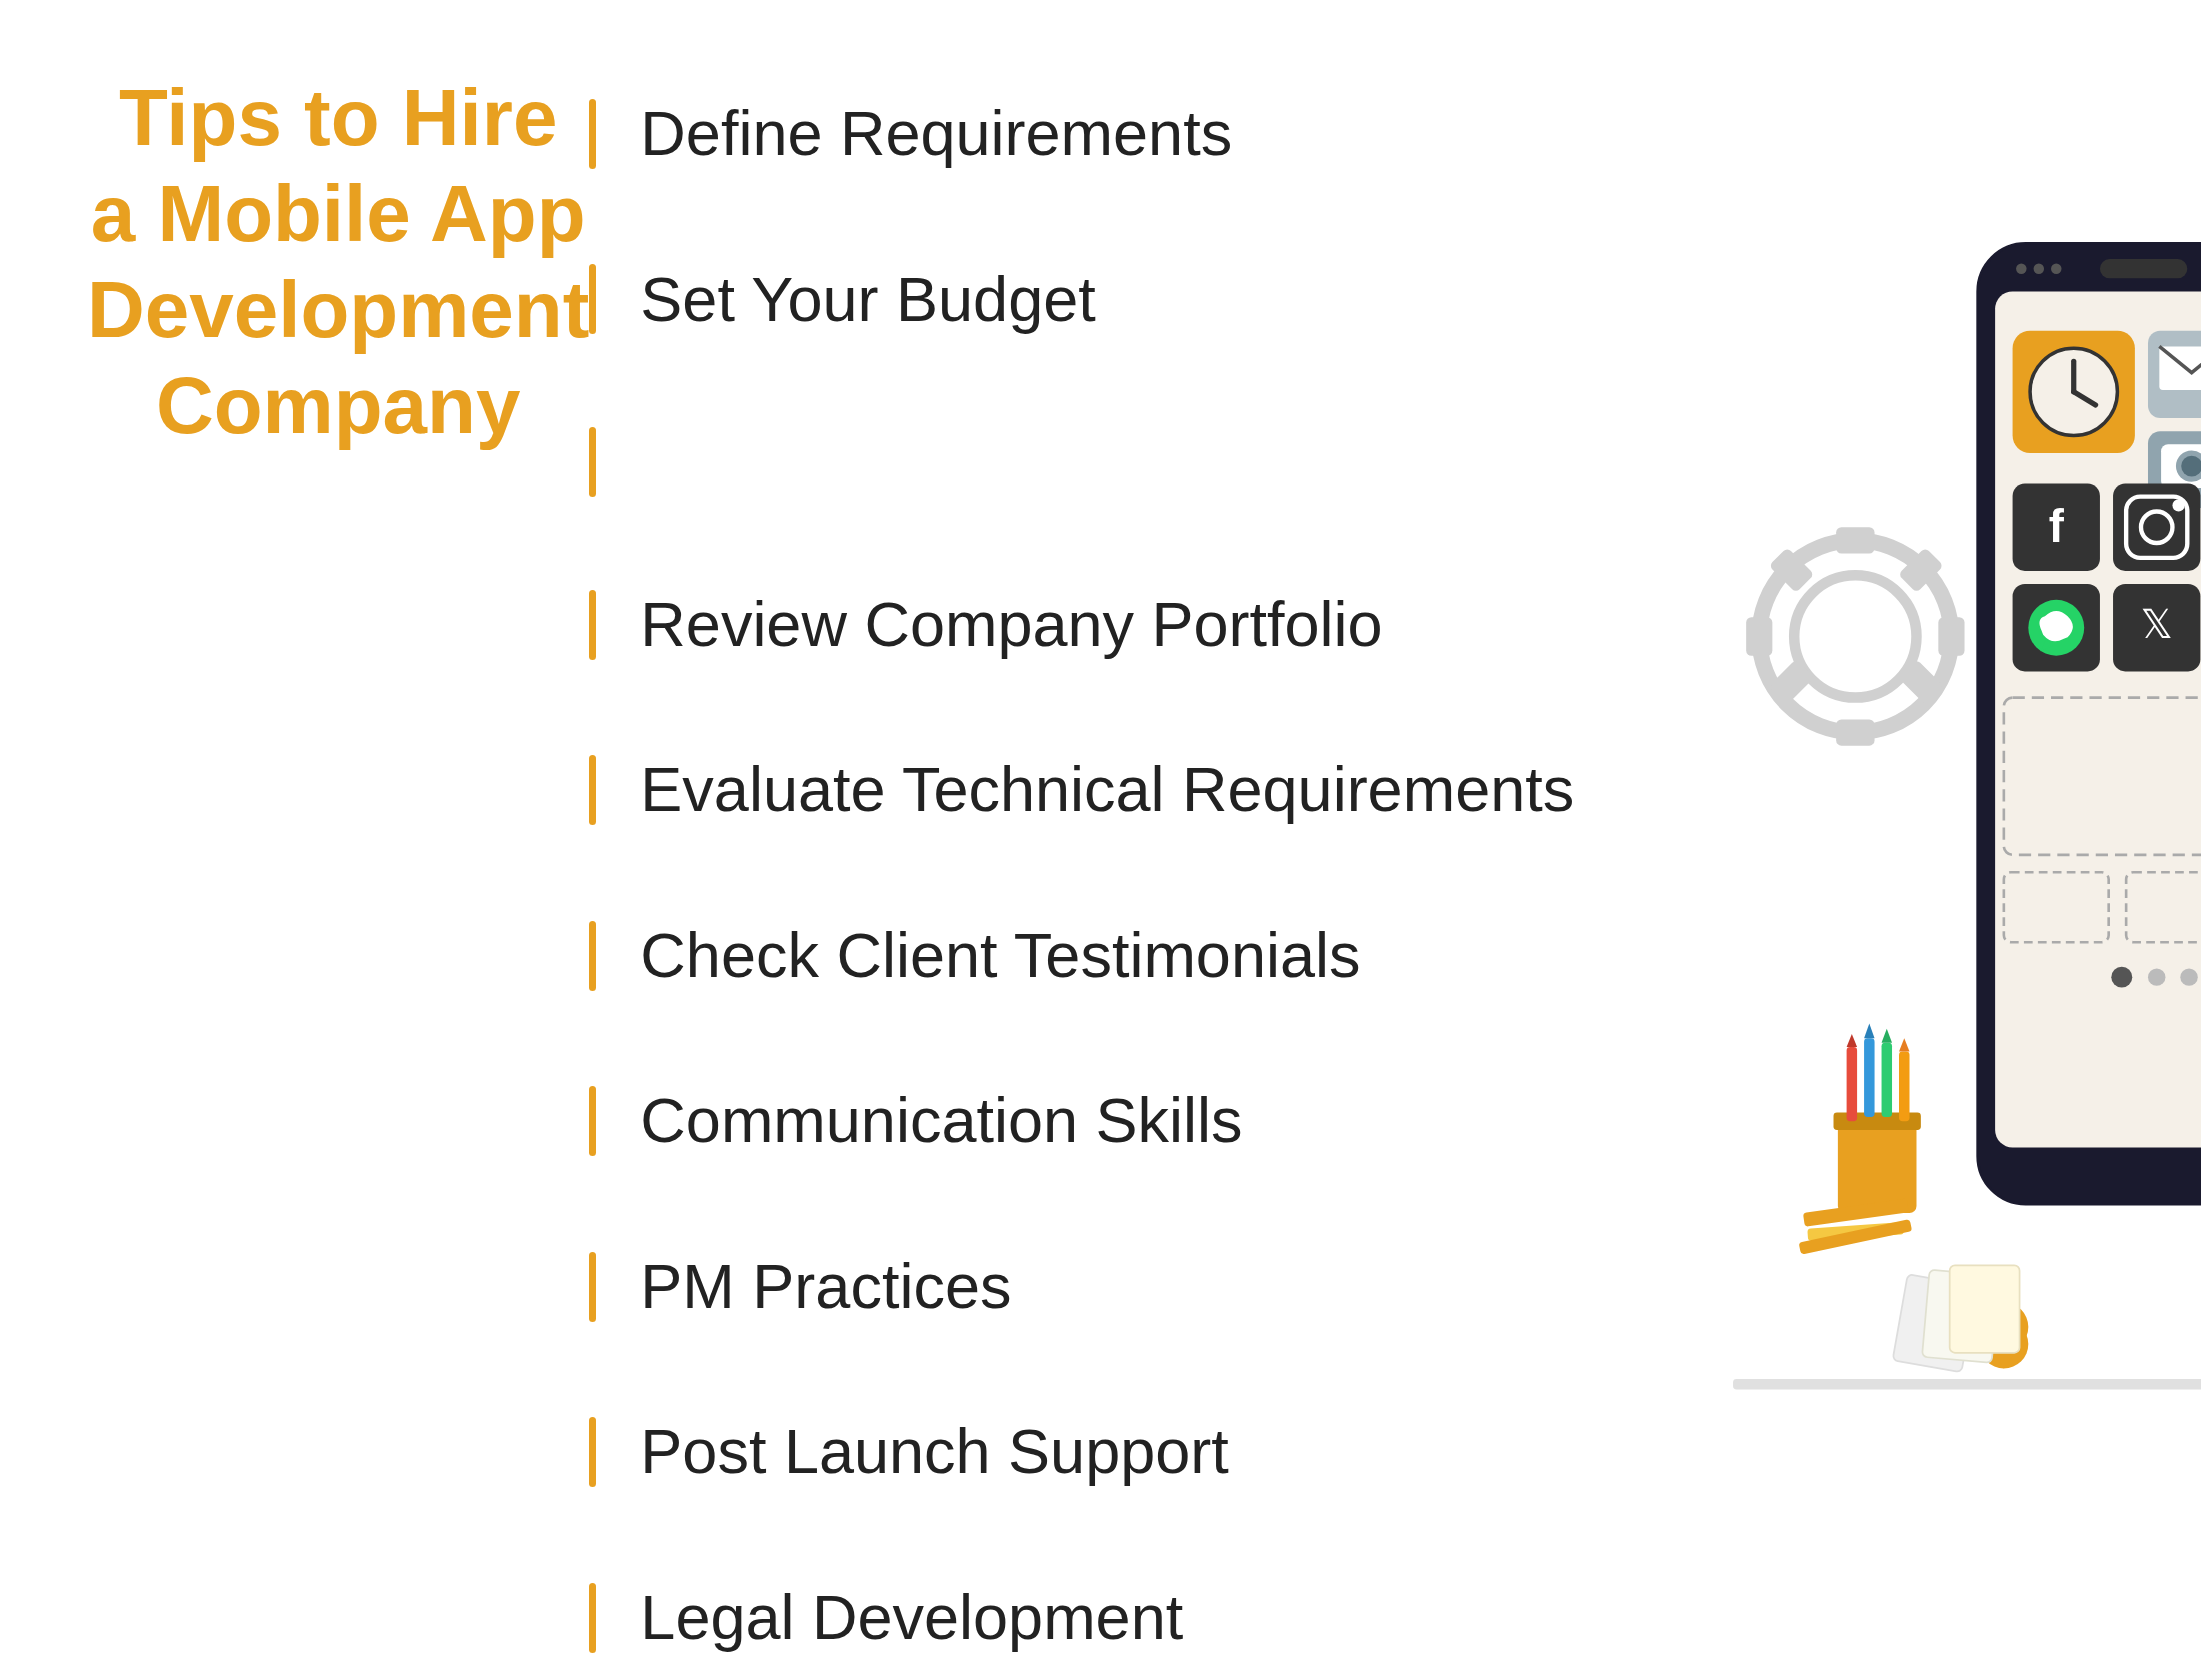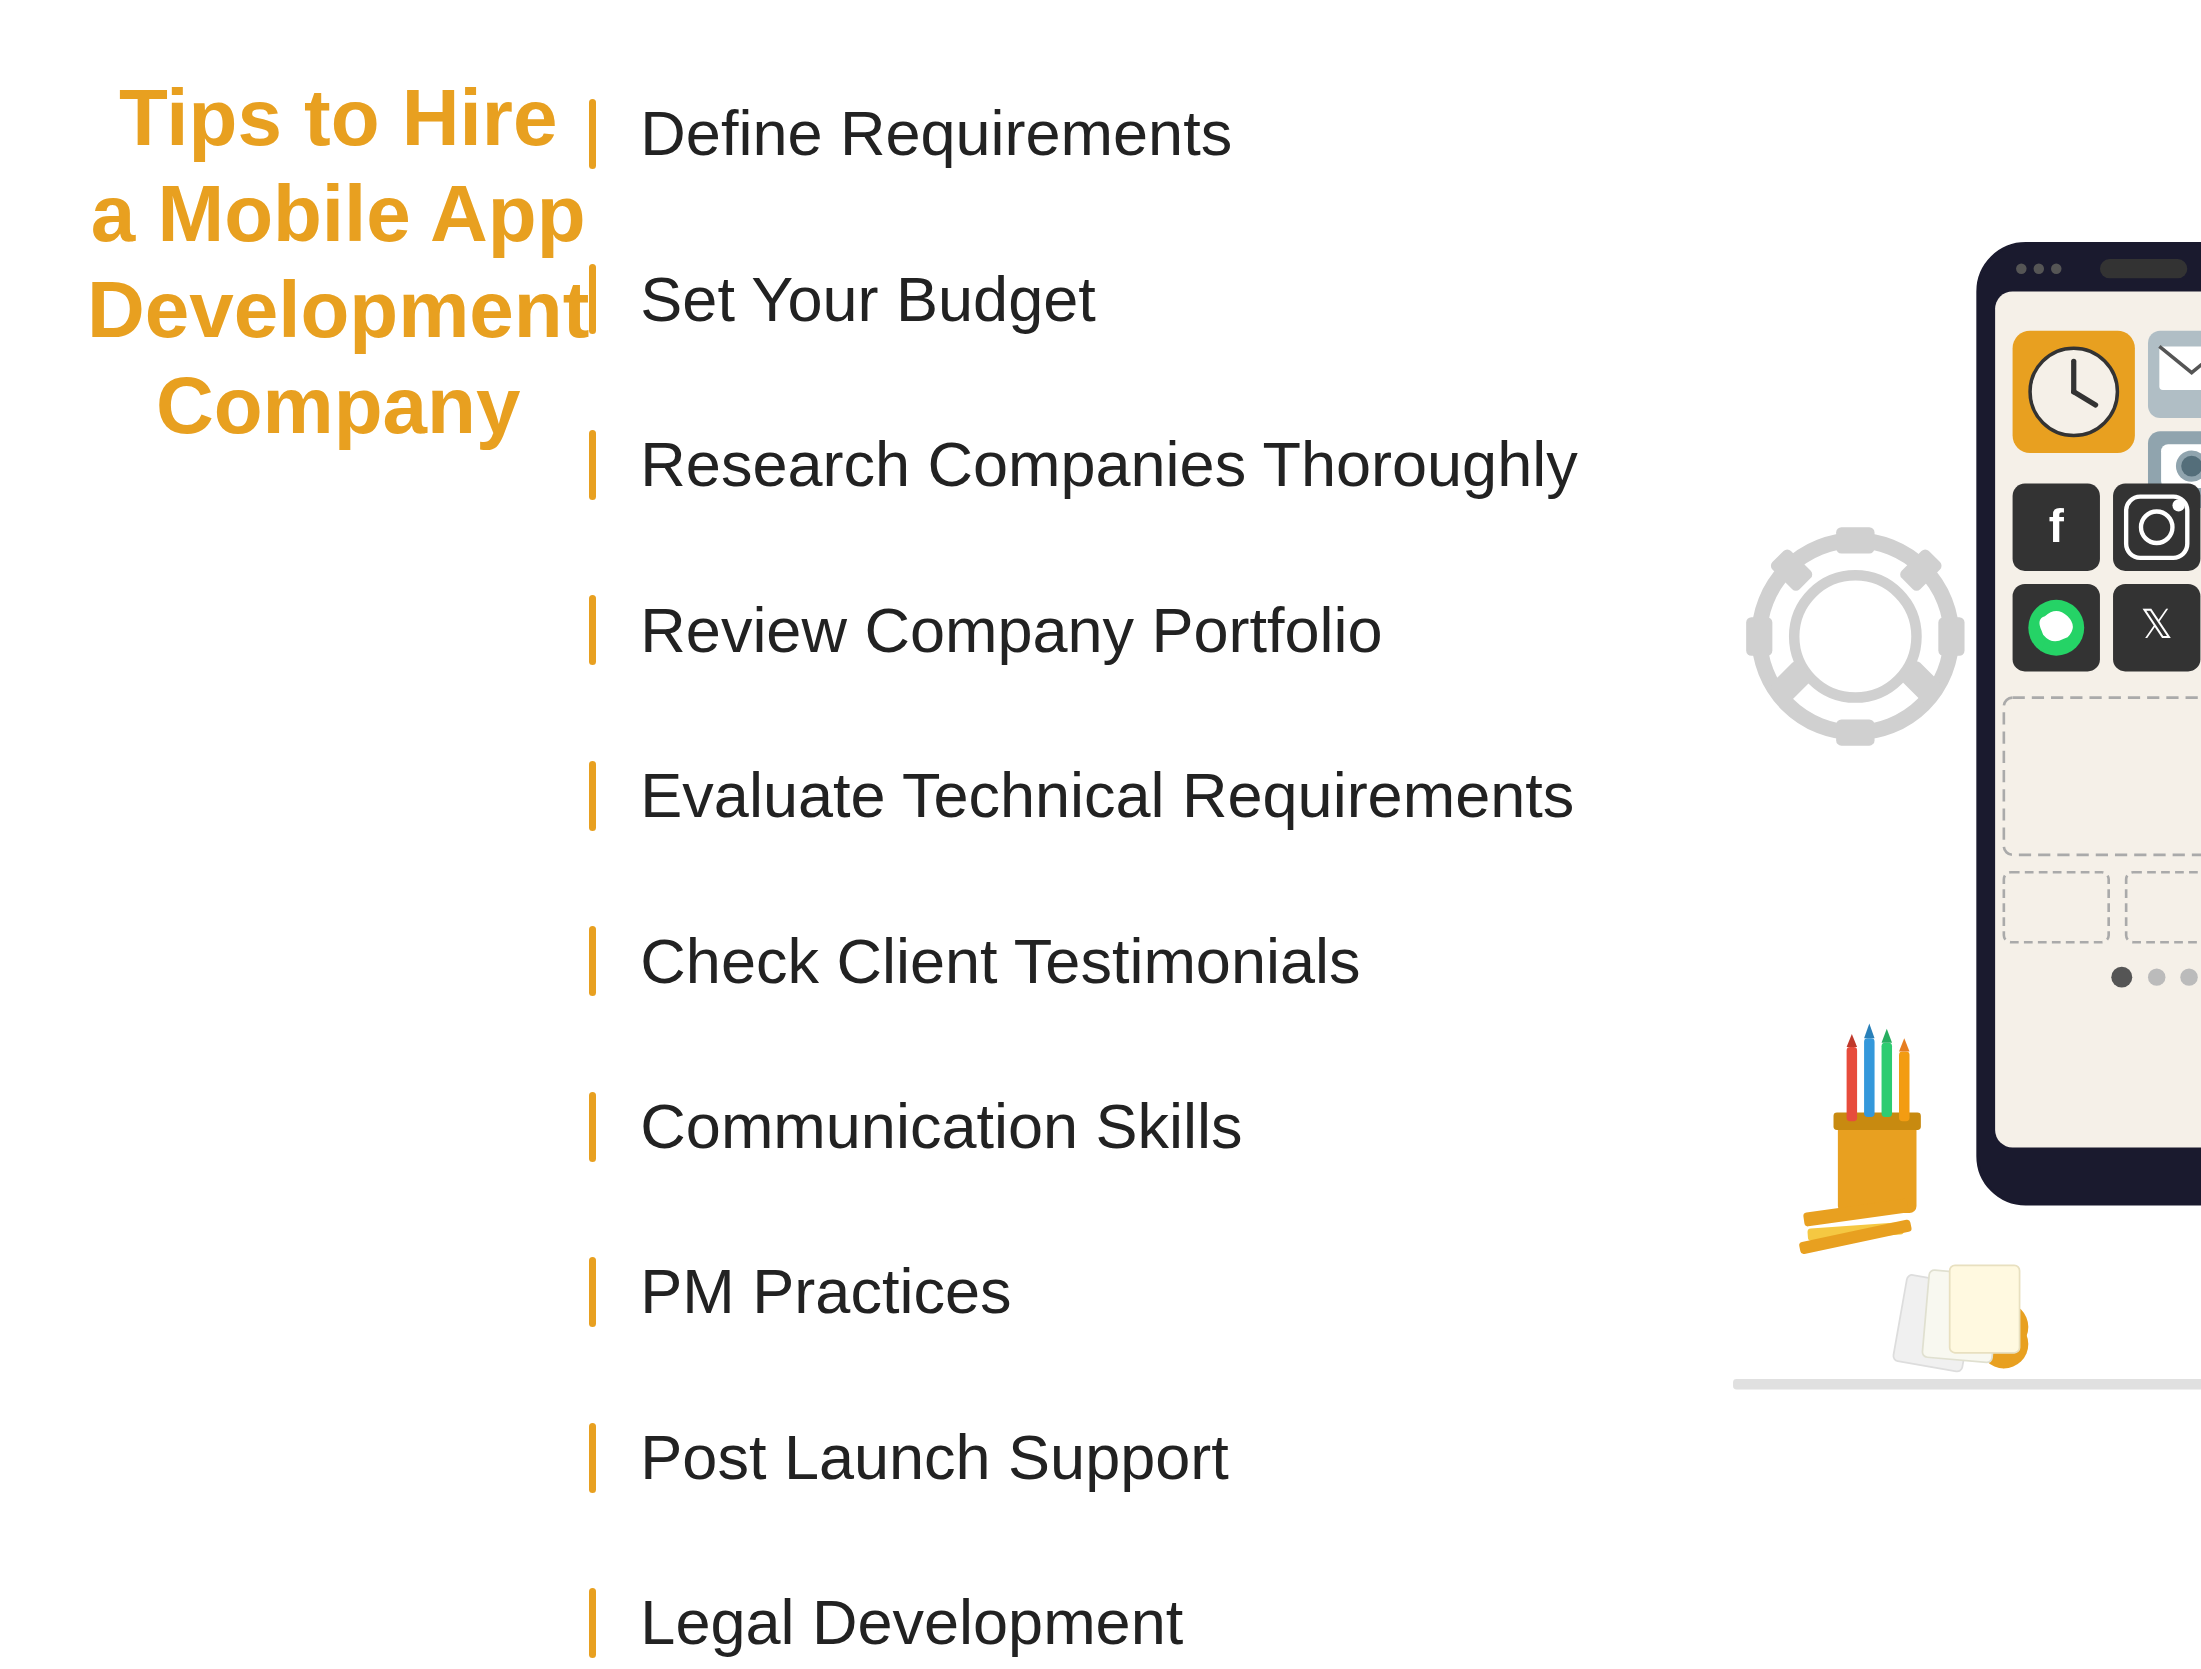--- a/index.html
+++ b/index.html
@@ -128,21 +128,20 @@
     <div class="list-item">
           <div class="list-item-border"></div>
           <span class="list-item-text">Define Requirements</span>
         </div>
         <div class="list-item">
           <div class="list-item-border"></div>
           <span class="list-item-text">Set Your Budget</span>
         </div>
         <div class="list-item">
           <div class="list-item-border"></div>
-          <span class="list-item-text">Research Companies Thoroughly</span>
         </div>
         <div class="list-item">
           <div class="list-item-border"></div>
           <span class="list-item-text">Review Company Portfolio</span>
         </div>
         <div class="list-item">
           <div class="list-item-border"></div>
           <span class="list-item-text">Evaluate Technical Requirements</span>
         </div>
         <div class="list-item">

